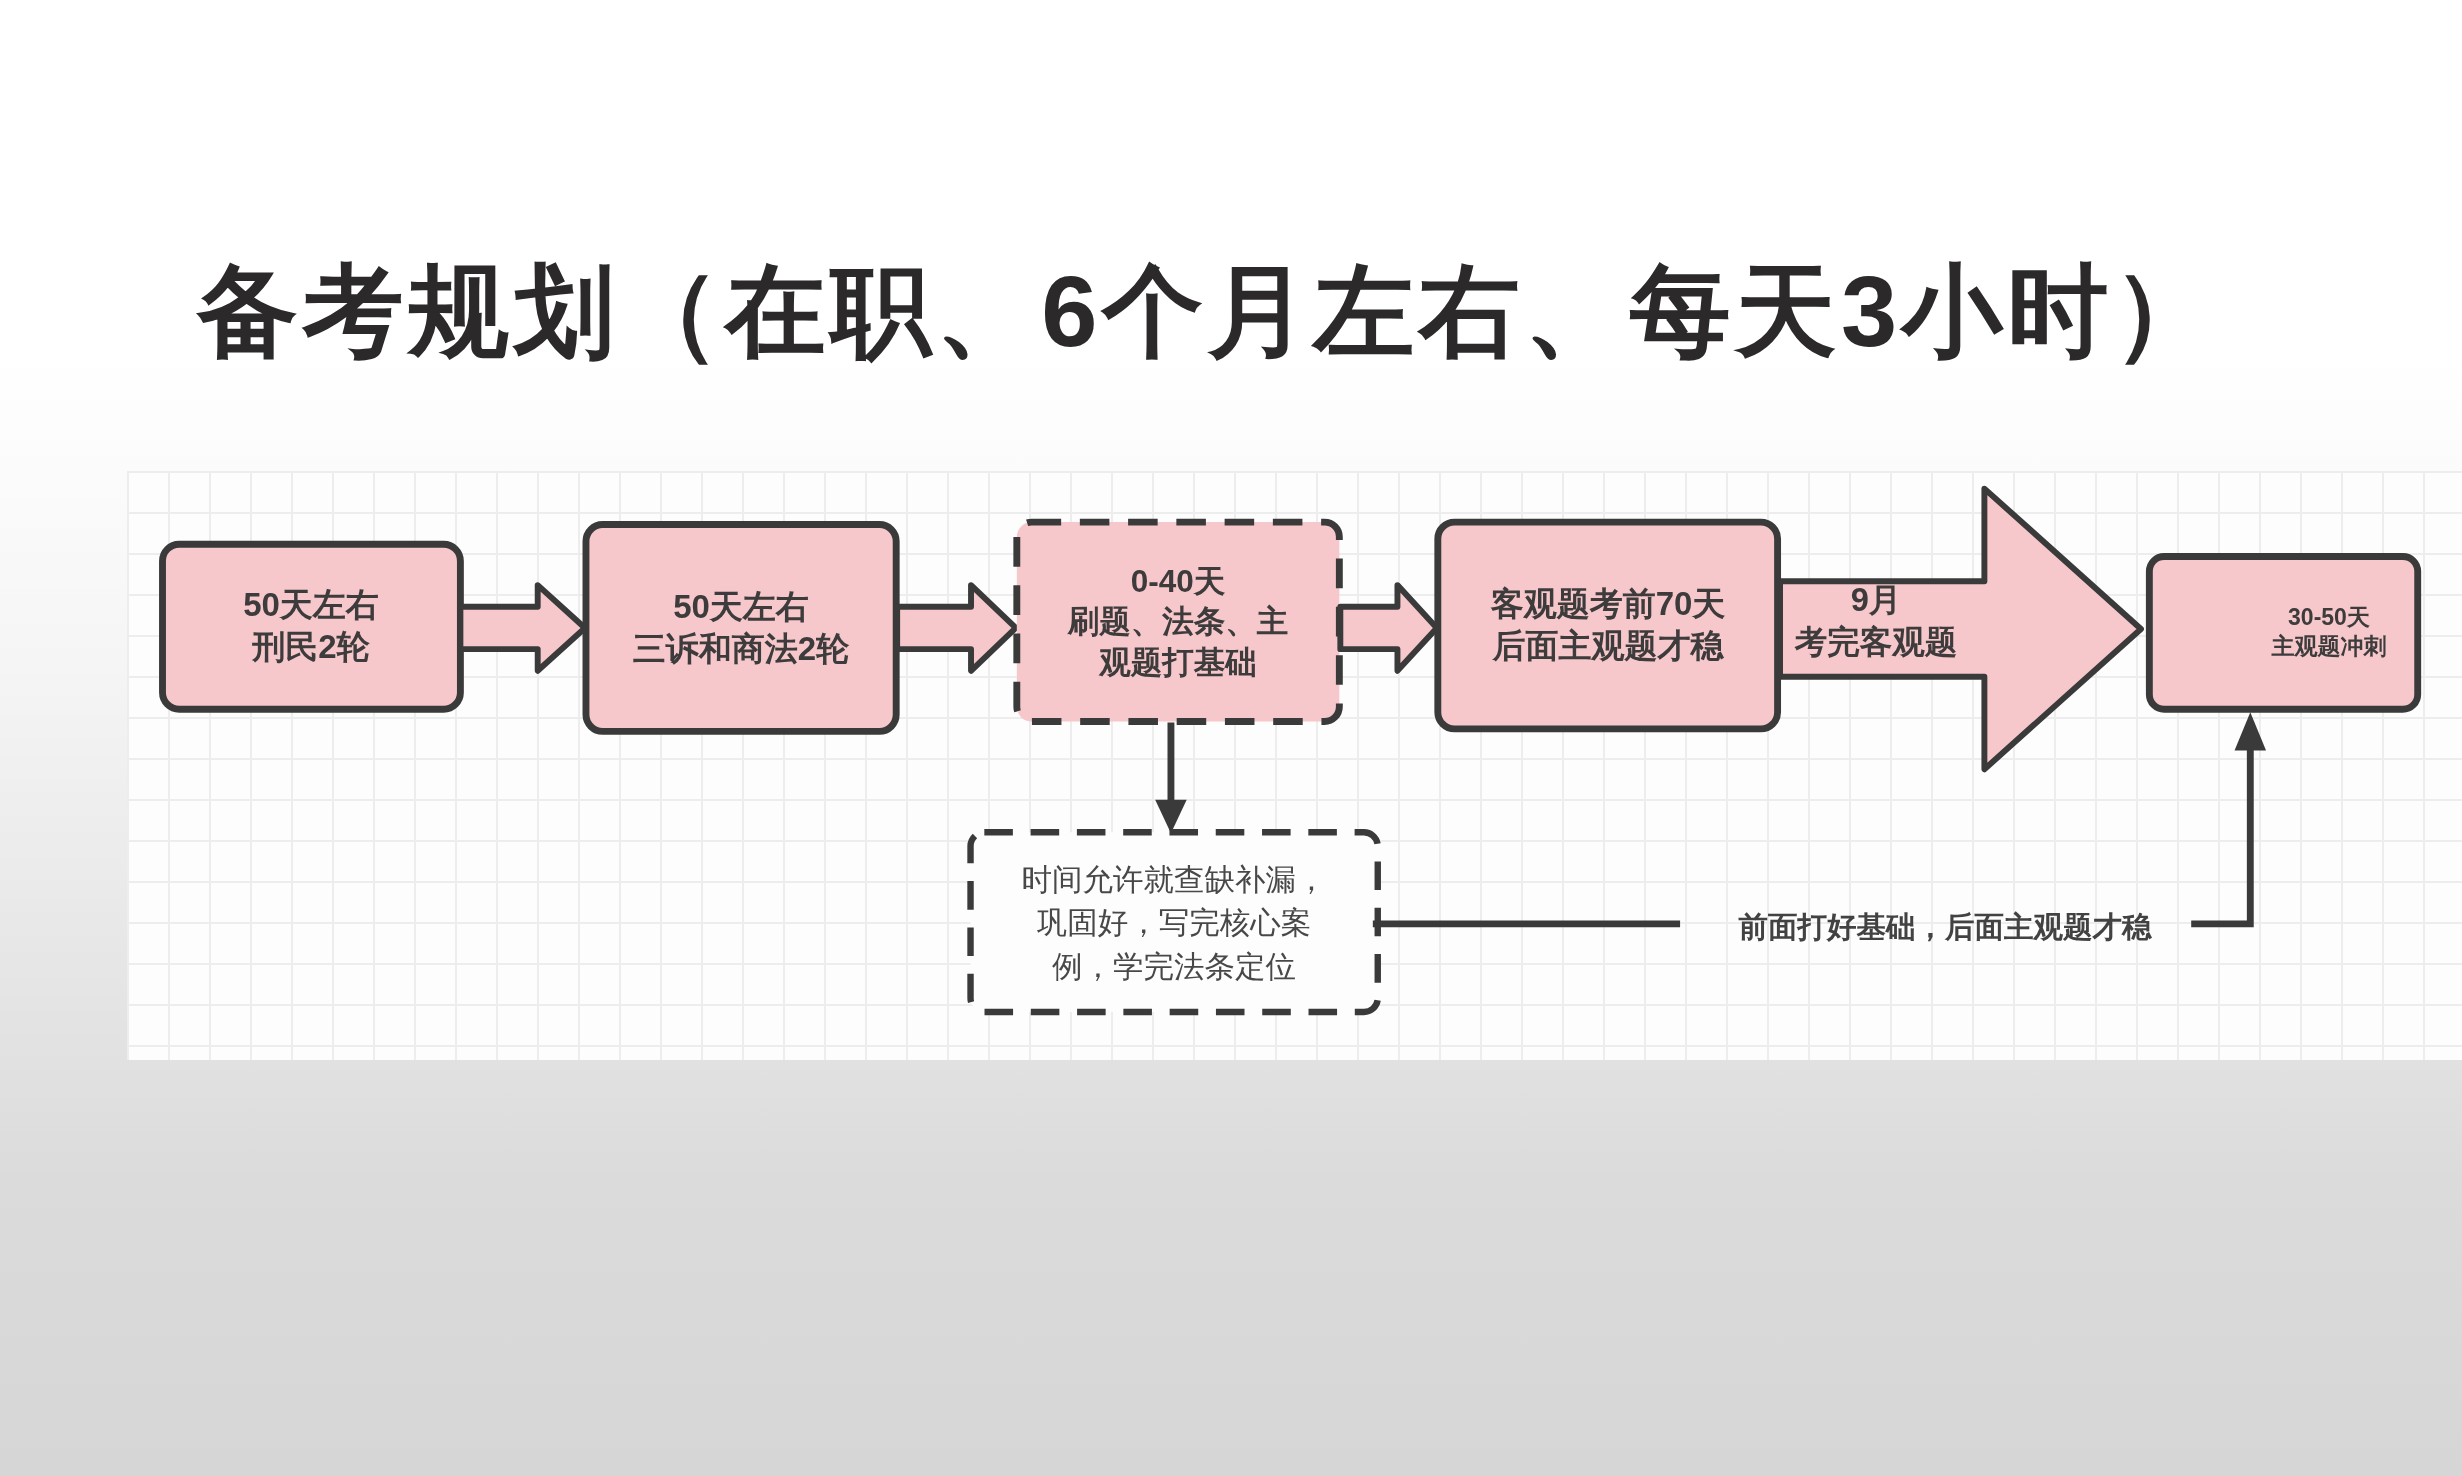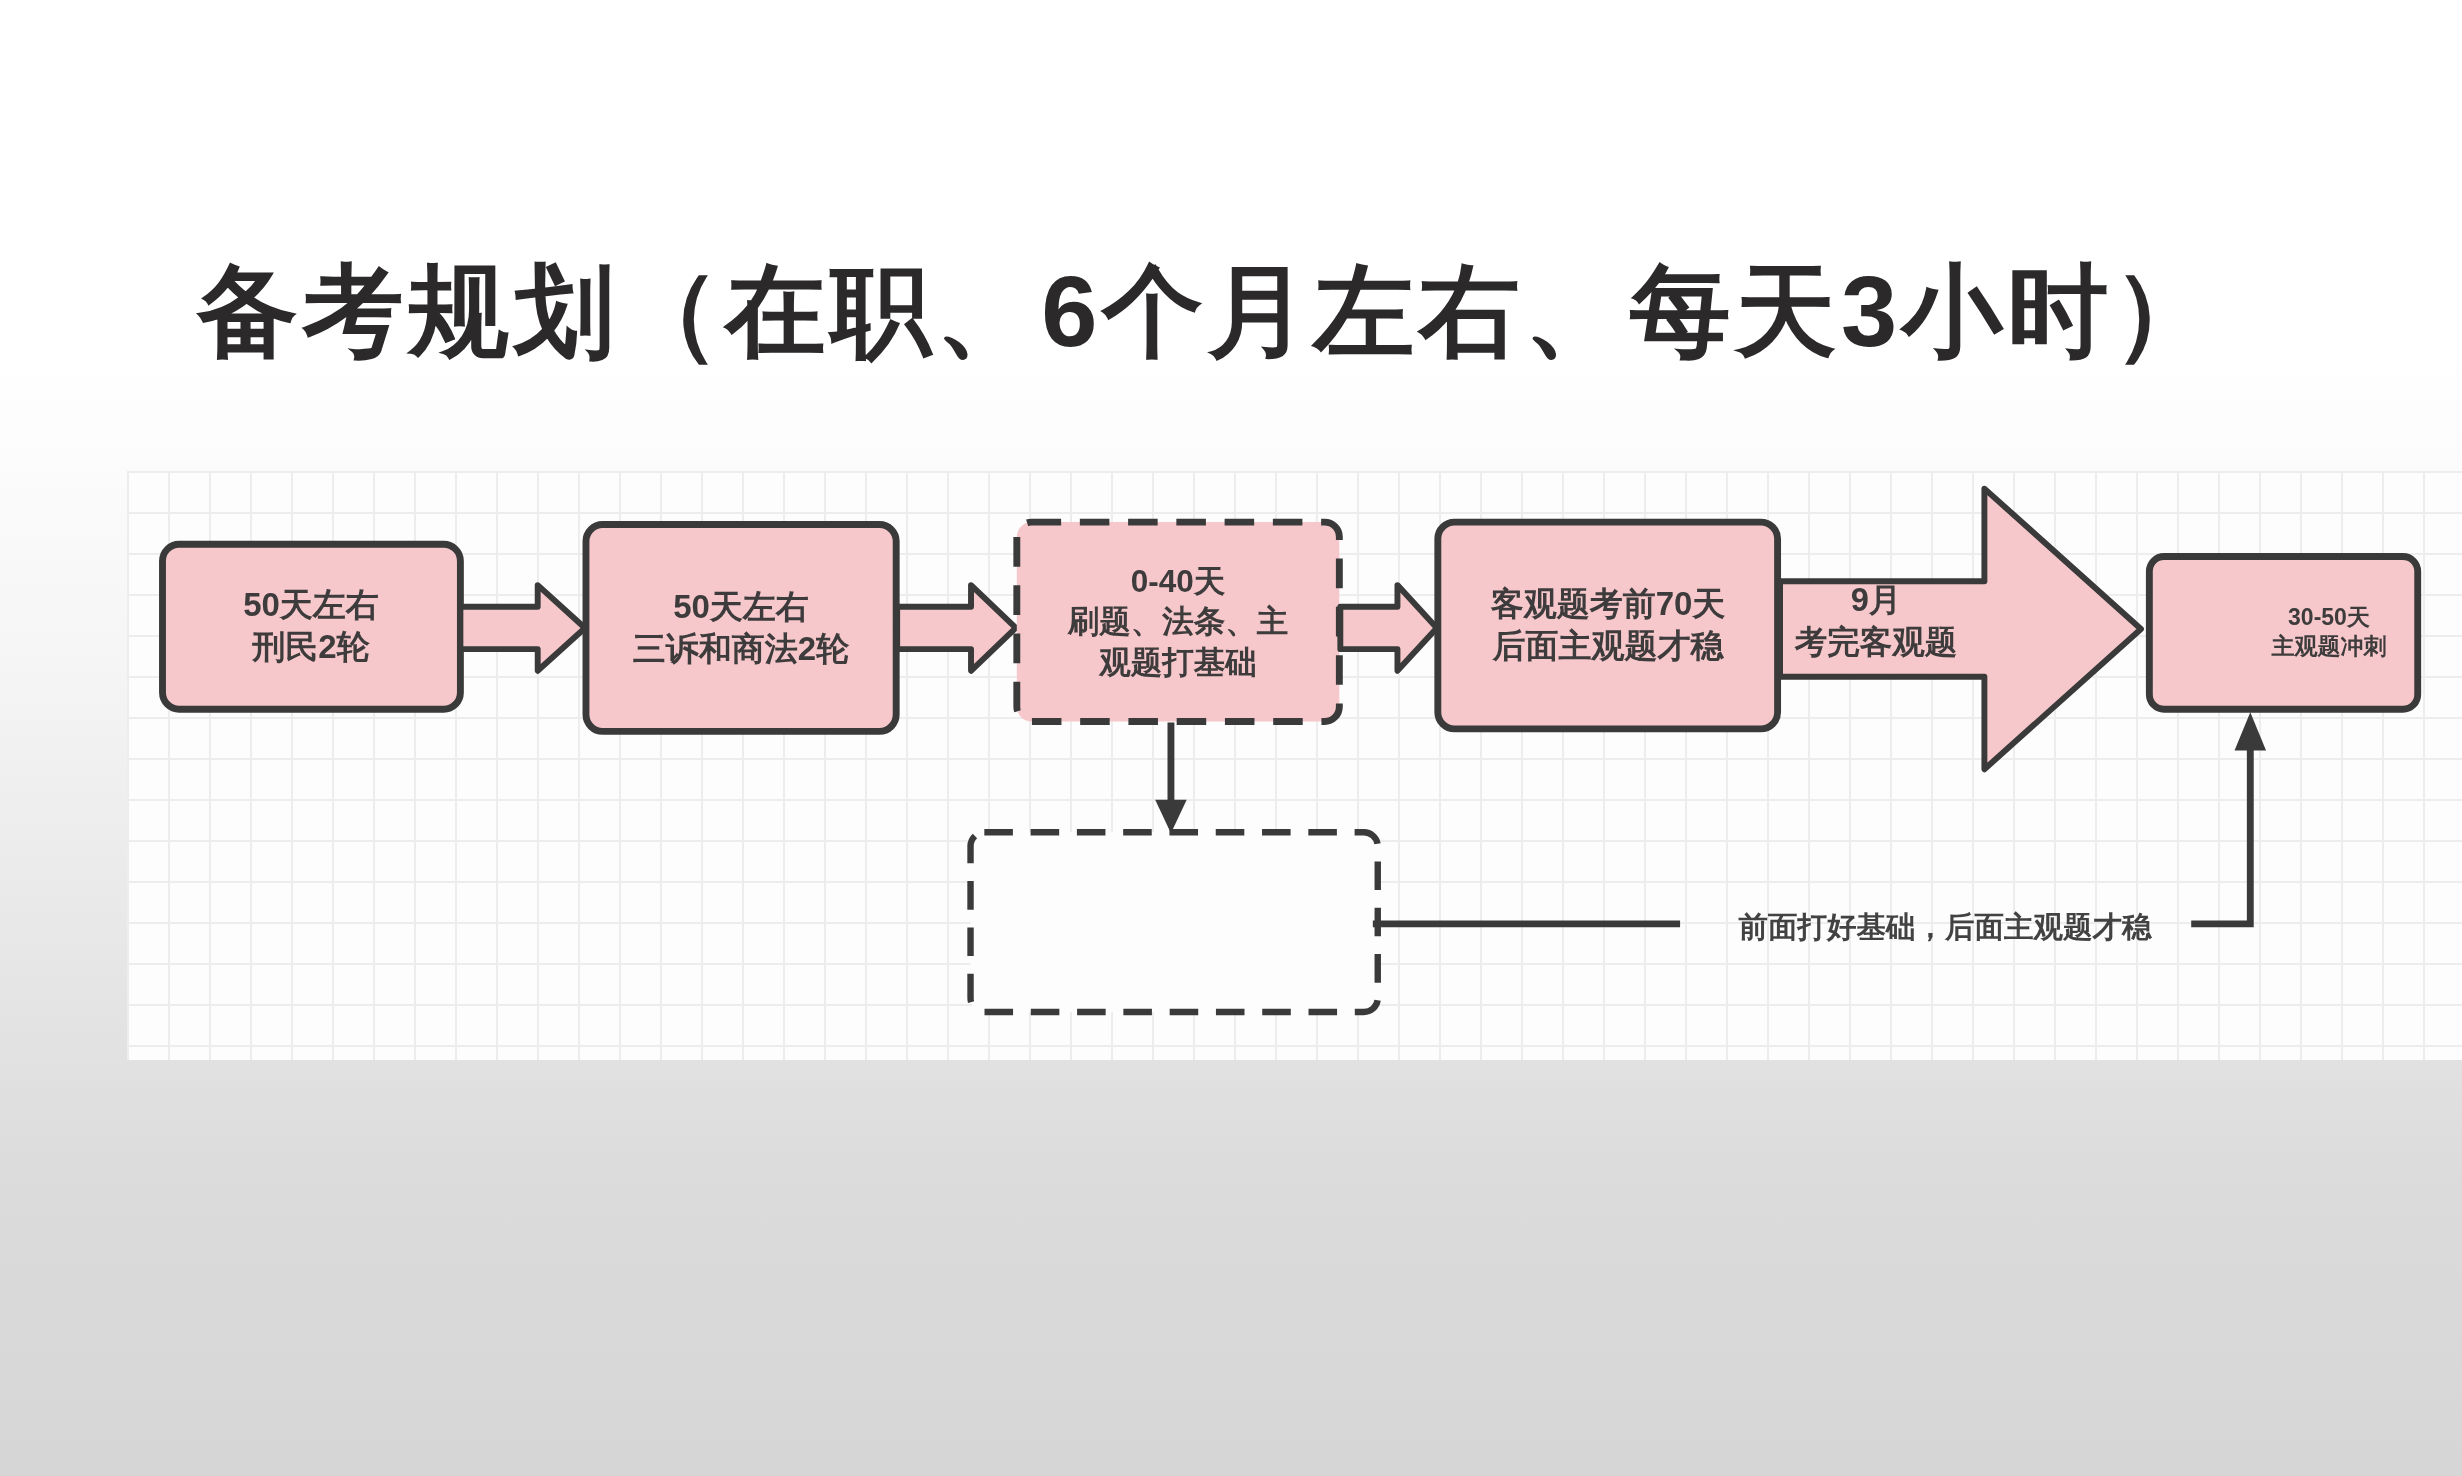--- a/index.html
+++ b/index.html
@@ -77,16 +77,19 @@
 三诉和商法2轮</div>
   <div class="label" style="left:1178px;top:621px;font-size:31.5px;">0-40天
 刷题、法条、主
 观题打基础</div>
   <div class="label" style="left:1608px;top:625px;font-size:33px;">客观题考前70天
 后面主观题才稳</div>
   <div class="label" style="left:1876px;top:622px;font-size:32.5px;">9月
 考完客观题</div>
   <div class="label" style="left:2284px;top:632px;font-size:23px;margin-left:45px;">30-50天
 主观题冲刺</div>
+  <div class="label light" style="left:1174px;top:923px;font-size:30.5px;">时间允许就查缺补漏，
+巩固好，写完核心案
+例，学完法条定位</div>
   <div class="label annot" style="left:1945px;top:930px;font-size:29.5px;font-family:Liberation Mono, monospace;">前面打好基础，后面主观题才稳</div>
 
 </div>
 
 
 </body></html>

